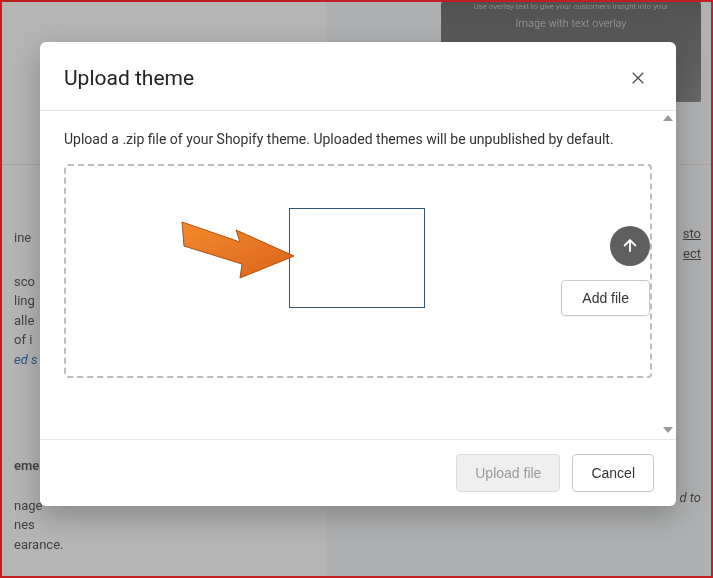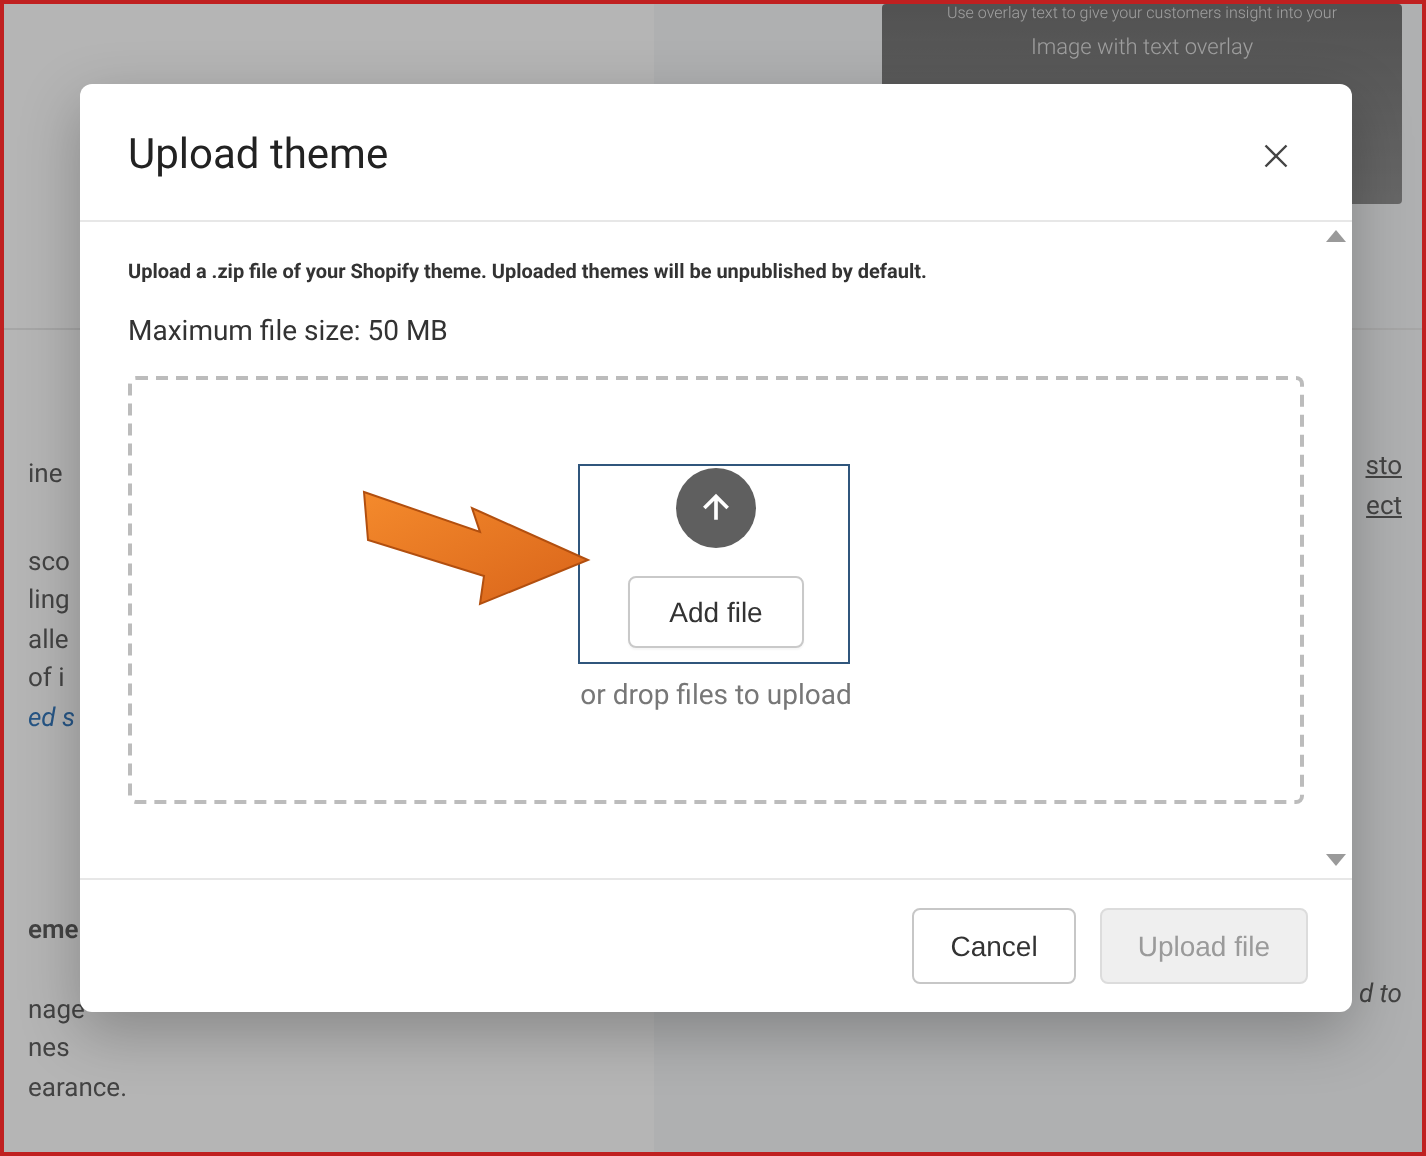--- a/index.html
+++ b/index.html
@@ -69,28 +69,28 @@
   }
   .scroll-track {
     position: absolute; right: 2px; top: 0; bottom: 0; width: 12px;
   }
   .scroll-track .arrow {
     width:0;height:0;border-left:5px solid transparent;border-right:5px solid transparent;
     margin: 2px auto;
   }
   .scroll-track .arrow.up { border-bottom:6px solid #9a9a9a; margin-top: 4px;}
   .scroll-track .arrow.down { border-top:6px solid #9a9a9a; position:absolute; bottom:4px; left:1px;}
-  .desc { font-size: 10px; color: #333; line-height: 1.5; margin-bottom: 14px; max-width: 560px; font-weight: bold;}
+  .desc { font-size: 14px; color: #333; line-height: 1.5; margin-bottom: 14px; max-width: 560px;}
   .maxsize { font-size: 14px; color: #333; margin-bottom: 14px;}
   .dropzone {
     border: 2px dashed #bcbcbc;
     border-radius: 4px;
     height: 214px;
     position: relative;
-    display: flex; flex-direction: column; align-items: center; justify-content: center;
+    display: flex; flex-direction: column; align-items: flex-end; justify-content: center;
   }
   
   .highlight {
     position: absolute;
     top: 42px; left: 223px;
     width: 136px; height: 100px;
     border: 1px solid #30567c;
     pointer-events: none;
   }
   .upload-icon {
@@ -181,42 +181,40 @@
     </div>
   </div>
 
   <div class="modal-body">
     <div class="scroll-track">
       <div class="arrow up"></div>
       <div class="arrow down"></div>
     </div>
 
     <p class="desc">Upload a .zip file of your Shopify theme. Uploaded themes will be unpublished by default.</p>
-    <p class="maxsize">Maximum file size: 50 MB</p>
 
     <div class="dropzone">
       <div class="highlight"></div>
 
       <svg class="annot-arrow" viewBox="0 0 120 70">
         <defs>
           <linearGradient id="og" x1="0" y1="0" x2="1" y2="1">
             <stop offset="0" stop-color="#f48a2c"></stop>
             <stop offset="1" stop-color="#d9641a"></stop>
           </linearGradient>
         </defs>
         <polygon points="6,10 64,30 60,18 118,44 64,66 66,52 8,34" fill="url(#og)" stroke="#b24f0f" stroke-width="1"></polygon>
       </svg>
 
       <div class="upload-icon">
         <svg viewBox="0 0 24 24">
           <path d="M12 19 V5 M5 12 L12 5 L19 12"></path>
         </svg>
       </div>
       <button class="add-file-btn">Add file</button>
-      <div class="drop-text">or drop files to upload</div>
     </div>
   </div>
 
   <div class="modal-footer">
+    <button class="btn upload" disabled="">Upload file</button>
     <button class="btn cancel">Cancel</button>
-    <button class="btn upload" disabled="">Upload file</button>
   </div>
 </div>
 
 </body></html>

